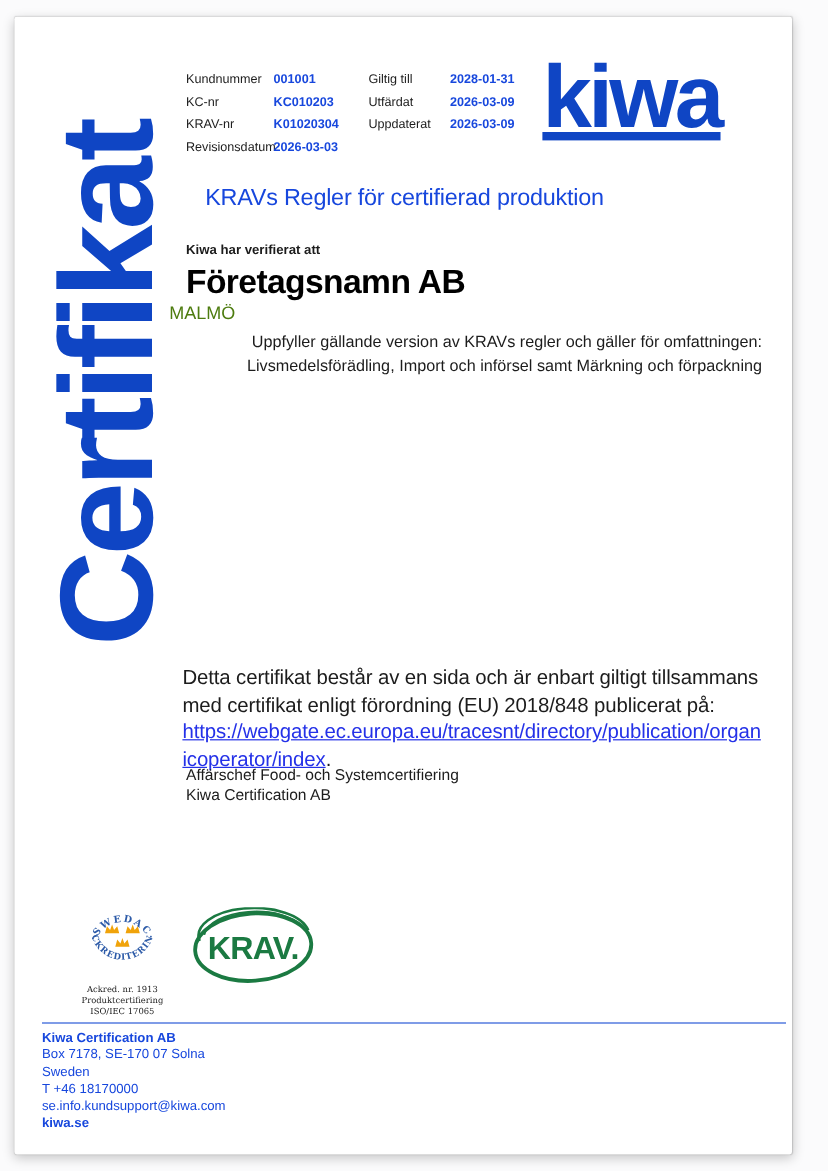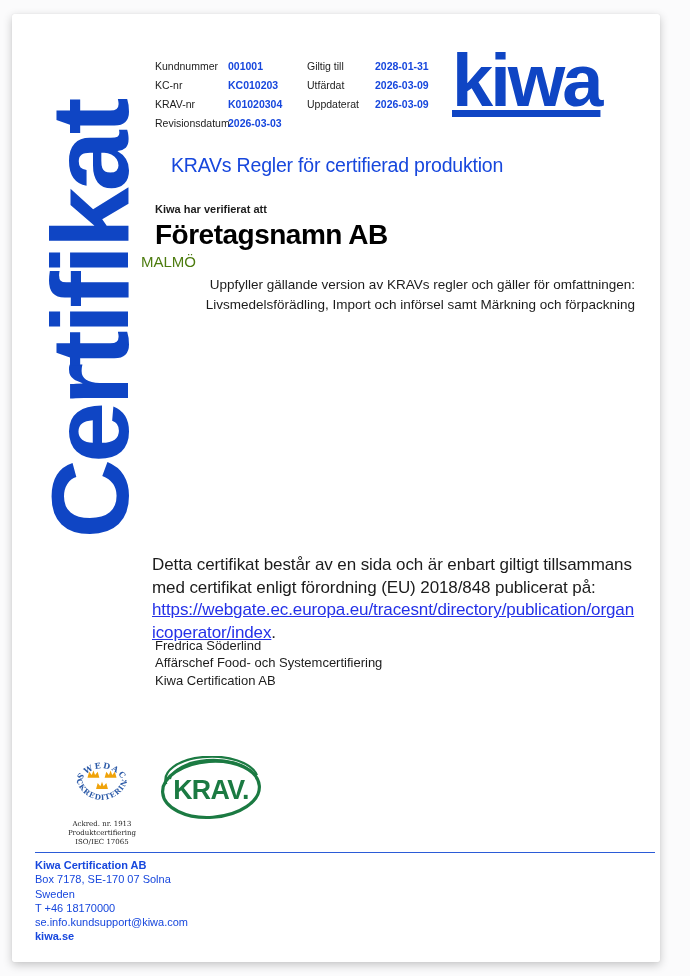--- a/index.html
+++ b/index.html
@@ -90,21 +90,20 @@
   </div>
 
   <div class="validity">
     <span>Detta certifikat består av en sida och är enbart giltigt tillsammans med certifikat enligt förordning (EU) 2018/848 publicerat på:</span>
     <br>
     <a href="#">https://webgate.ec.europa.eu/tracesnt/directory/publication/organicoperator/index</a><span>.</span>
     <br>
   </div>
 
   <div class="signature">
-    <div>Fredrica Söderlind</div>
     <div>Affärschef Food- och  Systemcertifiering</div>
     <div>Kiwa Certification AB</div>
   </div>
 
   <div class="swedac">
     <svg width="66" height="66" viewBox="0 0 100 100">
       <defs>
         <path id="arcTop" d="M 16,52 A 36,36 0 0 1 84,52" fill="none"></path>
         <path id="arcBot" d="M 12,48 A 40,40 0 0 0 88,48" fill="none"></path>
         <path id="crown" d="M1,12 L3.5,3 L7.5,8 L10,1 L12.5,8 L16.5,3 L19,12 Z"></path>

